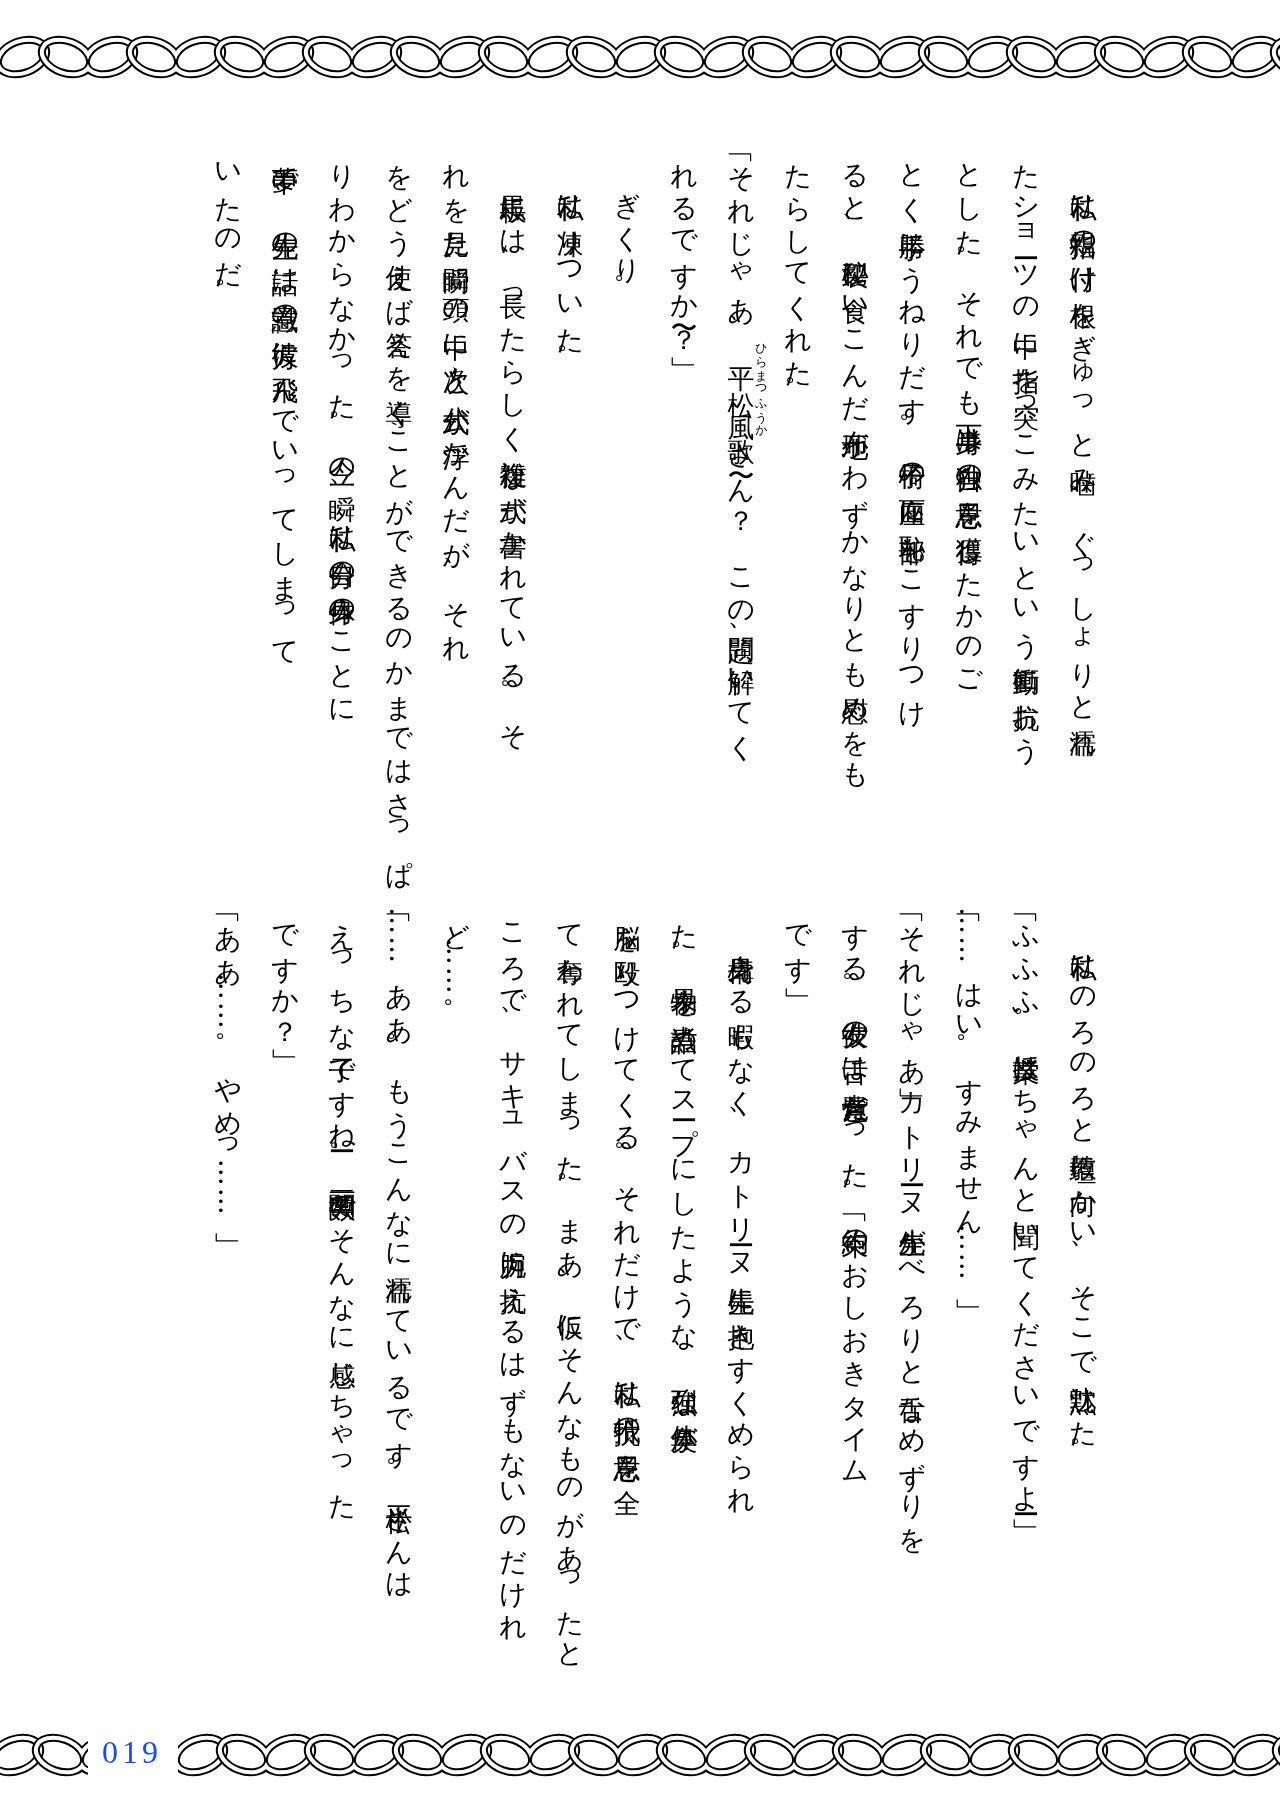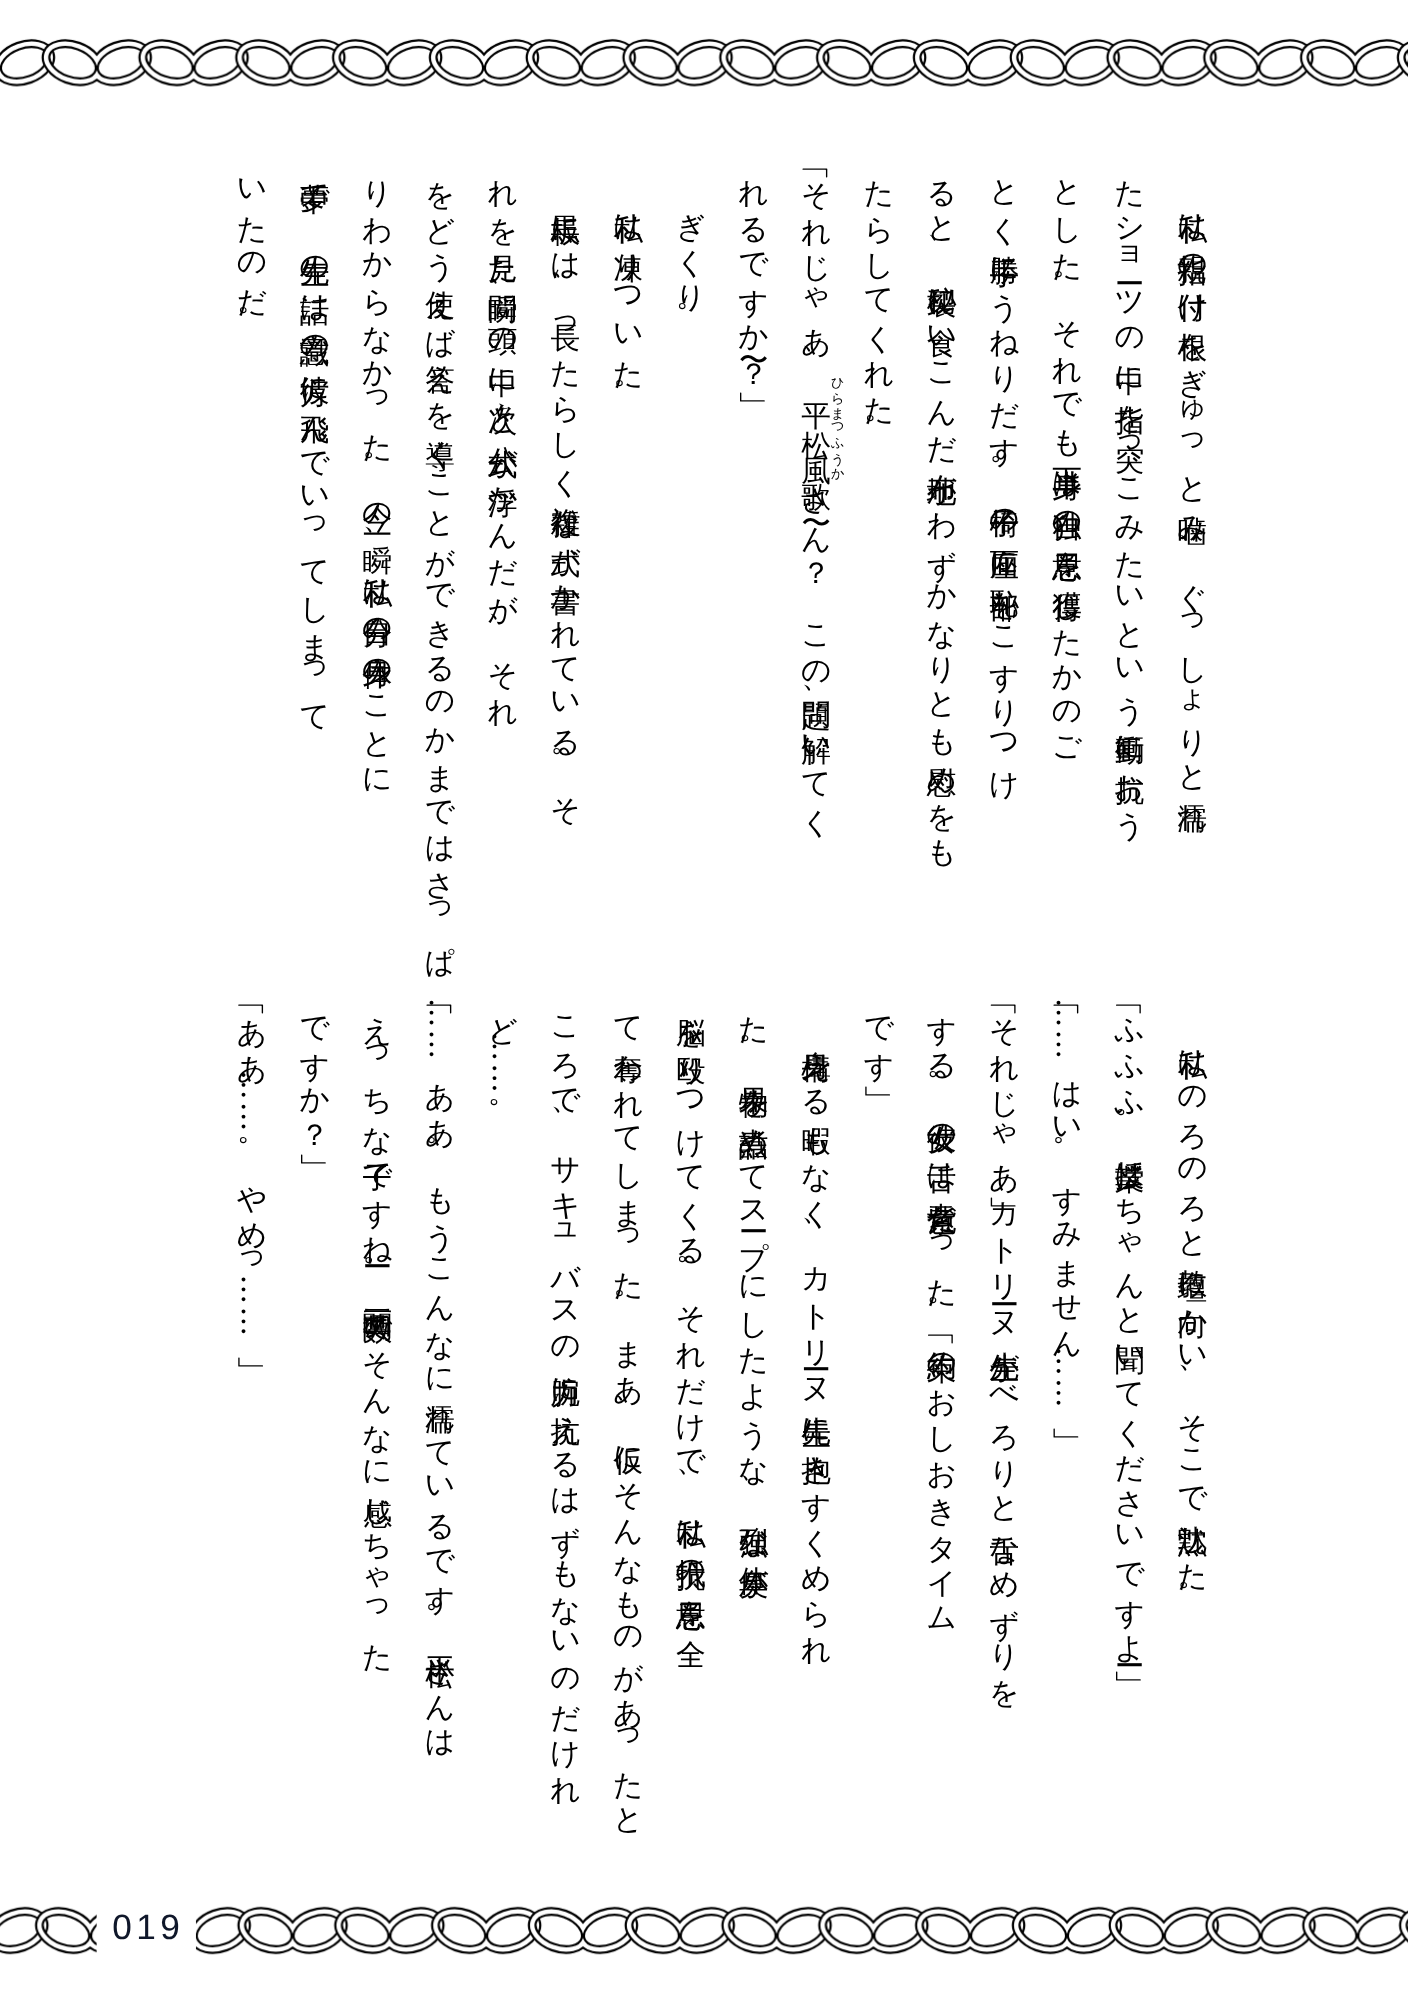--- a/index.html
+++ b/index.html
@@ -20,22 +20,22 @@
     color:#000;
   }
   .top-block{top:145px;height:727px;}
   .bottom-block{top:905px;height:727px;}
   .vblock p{margin:0;padding:0;white-space:nowrap;}
   .vblock p.ind{text-indent:29px;}
   ruby{ruby-position:over;}
   rt{font-size:12px;letter-spacing:0;font-family:"DejaVu Serif",serif;}
   .pagenum{
     position:absolute;left:102px;top:1734px;
-    font-size:32px;letter-spacing:4px;color:#0f172a;
-    font-family:Liberation Sans, sans-serif;
+    font-size:32px;letter-spacing:4px;color:#1d4ed8;
+    font-family:Liberation Serif, serif;
   }
 </style>
 </head>
 <body>
 
 <svg class="chain chain-top" width="1280" height="54" viewBox="0 0 1280 54">
   <defs>
     <pattern id="chainpat" x="0" y="0" width="88" height="54" patternUnits="userSpaceOnUse">
       <g fill="none">
         <ellipse cx="22" cy="27" rx="25" ry="16" transform="rotate(-20 22 27)" stroke="#000" stroke-width="8"></ellipse>

